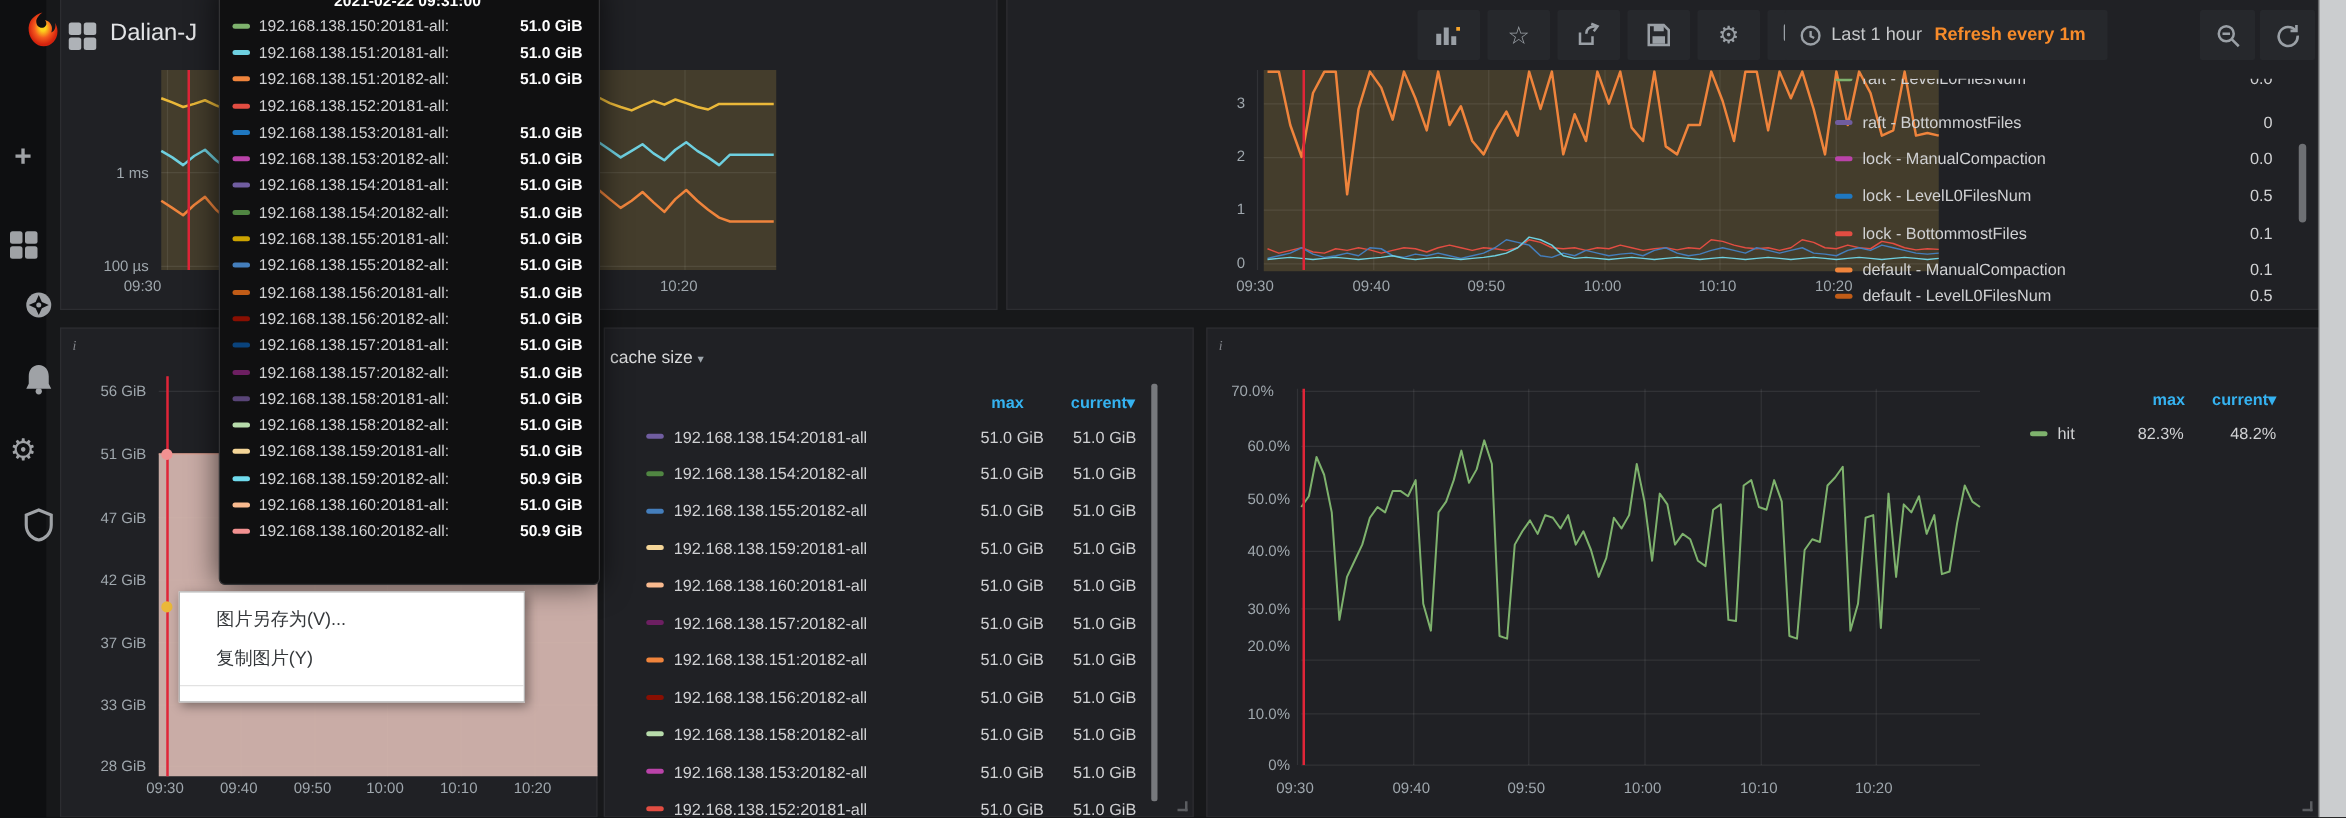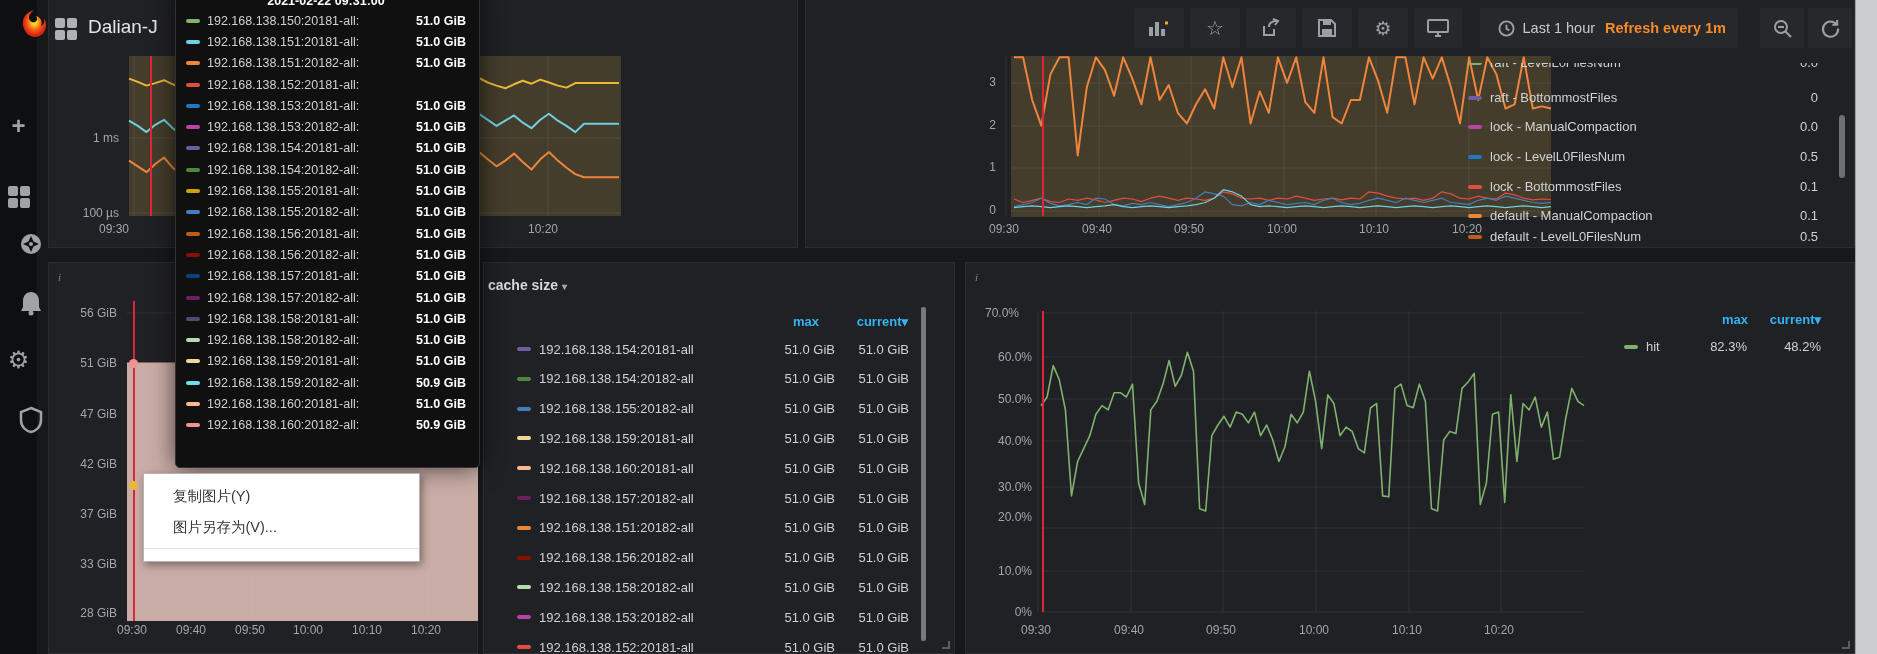--- a/index.html
+++ b/index.html
@@ -167,21 +167,21 @@
       <div class="axis r" style="left:12px;width:56px;top:343px">28 GiB</div>
       <div class="axis" style="left:68px;top:360px">09:30</div>
       <div class="axis" style="left:127px;top:360px">09:40</div>
       <div class="axis" style="left:186px;top:360px">09:50</div>
       <div class="axis" style="left:244px;top:360px">10:00</div>
       <div class="axis" style="left:303px;top:360px">10:10</div>
       <div class="axis" style="left:362px;top:360px">10:20</div>
       <div class="info-i" style="left:9px;top:8px">i</div>
     </div>
   <div class="panel" id="panelD" style="left:483px;top:262px;width:472px;height:392px">
-      <div class="abs" style="left:4px;top:14px;font-size:14px;font-weight:bold">cache size <span style="color:#9fa7ad;font-size:10px">▾</span></div>
+      <div class="abs" style="left:4px;top:14px;font-size:14px;font-weight:normal">cache size <span style="color:#9fa7ad;font-size:10px">▾</span></div>
       <div class="abs hdr-link" style="left:275px;width:60px;text-align:right;top:51px">max</div>
       <div class="abs hdr-link" style="left:350px;width:74px;text-align:right;top:51px">current<span>▾</span></div>
       <div class="lg-row" style="left:33px;top:76px;width:392px;height:20px">
       <span class="lg-sw" style="background:#705da0"></span>
       <span style="flex:1">192.168.138.154:20181-all</span>
       <span style="width:60px;text-align:right">51.0 GiB</span>
       <span style="width:74px;text-align:right">51.0 GiB</span>
     </div>
       <div class="lg-row" style="left:33px;top:105.8px;width:392px;height:20px">
       <span class="lg-sw" style="background:#508642"></span>
@@ -322,21 +322,21 @@
         <rect x="5" y="1" width="8" height="5" fill="#9aa0a6" stroke="none"></rect>
       </svg>
   </div>
   <div class="tbtn" style="left:1358px;width:50px;font-size:19px">⚙</div>
   <div class="tbtn" style="left:1414px;width:48px">
     <svg width="22" height="20" viewBox="0 0 22 20" fill="none" stroke="#9aa0a6" stroke-width="2">
         <rect x="1" y="2" width="20" height="12" rx="1"></rect>
         <path d="M8 18h6M11 14v4"></path>
       </svg>
   </div>
-  <div class="tbtn" style="left:1480px;width:258px;justify-content:flex-end;padding:0 12px">
+  <div class="tbtn" style="left:1428px;width:258px;justify-content:flex-start;padding:0 12px">
     <svg width="17" height="17" viewBox="0 0 18 18" fill="none" stroke="#9aa0a6" stroke-width="2" style="margin-right:8px">
         <circle cx="9" cy="9" r="7.5"></circle>
         <path d="M9 5v4.5l3 1.5"></path>
       </svg>
     <span style="font-size:14.5px;color:#c7c9cb;margin-right:10px">Last 1 hour</span>
     <span style="font-size:14.5px;color:#f78b2a;font-weight:bold">Refresh every 1m</span>
   </div>
   <div class="tbtn" style="left:1760px;width:44px">
     <svg width="19" height="19" viewBox="0 0 19 19" fill="none" stroke="#9aa0a6" stroke-width="2">
         <circle cx="8" cy="8" r="6"></circle>
@@ -451,25 +451,25 @@
         <div class="t-row">
     <span class="t-sw" style="background:#f29191"></span>
     <span class="t-lab">192.168.138.160:20182-all:</span>
     <span class="t-val">50.9 GiB</span>
   </div>
       </div>
   </div>
 
   <div id="ctxmenu">
       <div class="m-item">
-        <span>复制图片(Y)</span>
+        <span>图片另存为(V)...</span>
         <span class="m-short"></span>
       </div>
       <div class="m-item">
-        <span>图片另存为(V)...</span>
+        <span>复制图片(Y)</span>
         <span class="m-short"></span>
       </div>
       <div class="m-sep"></div>
     </div>
 
   <div id="sidebar">
     <div class="side-ic" style="top:8px">
       <svg width="30" height="32" viewBox="0 0 30 32">
           <defs>
             <radialGradient id="gl" cx="50%" cy="45%">

